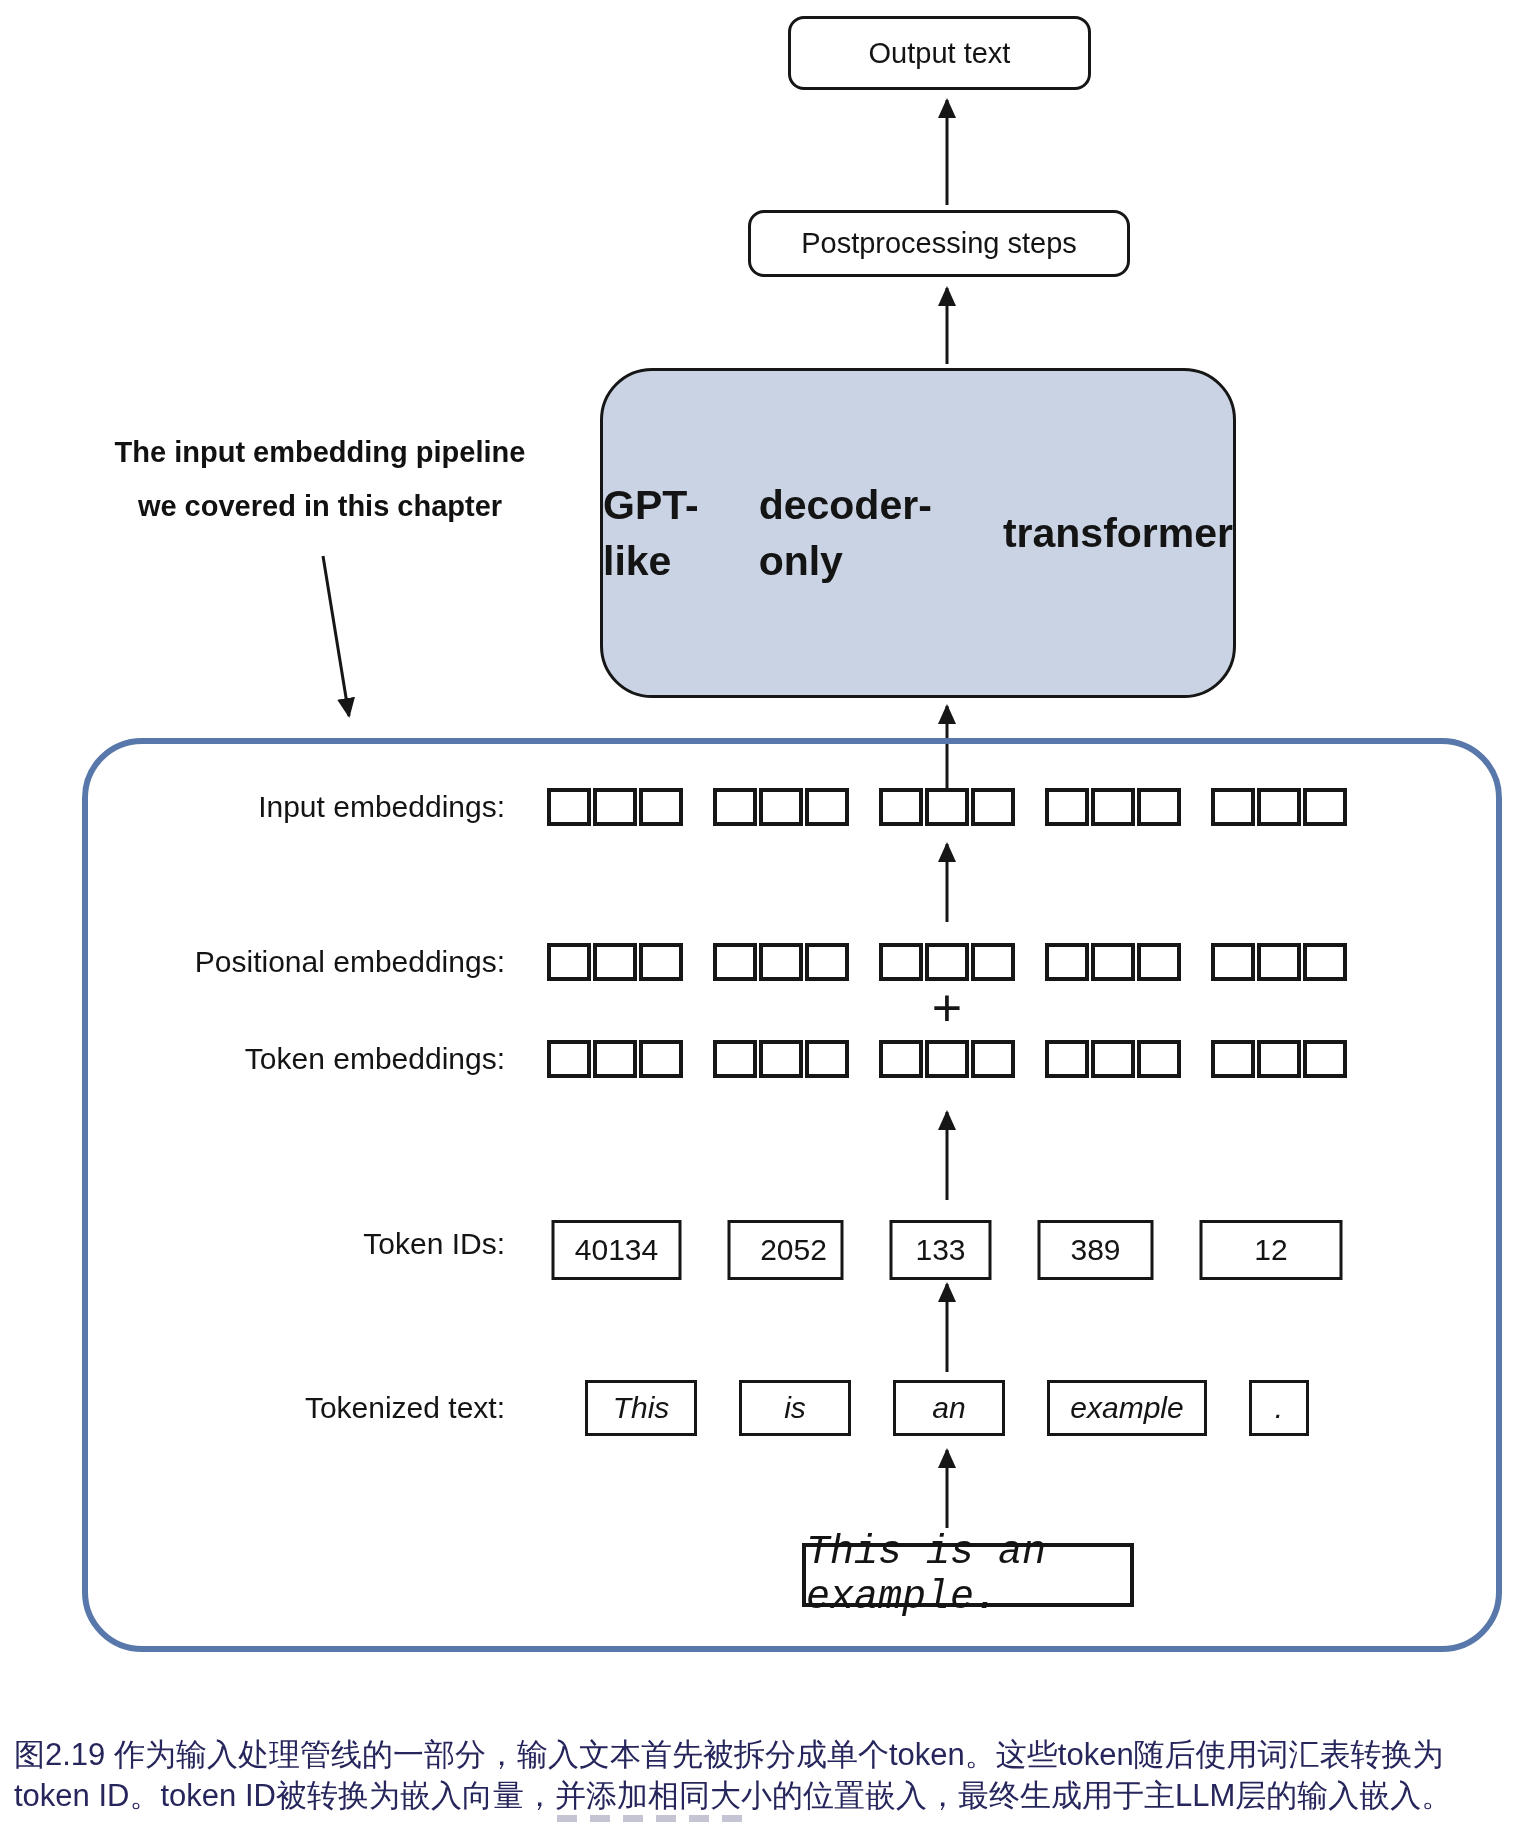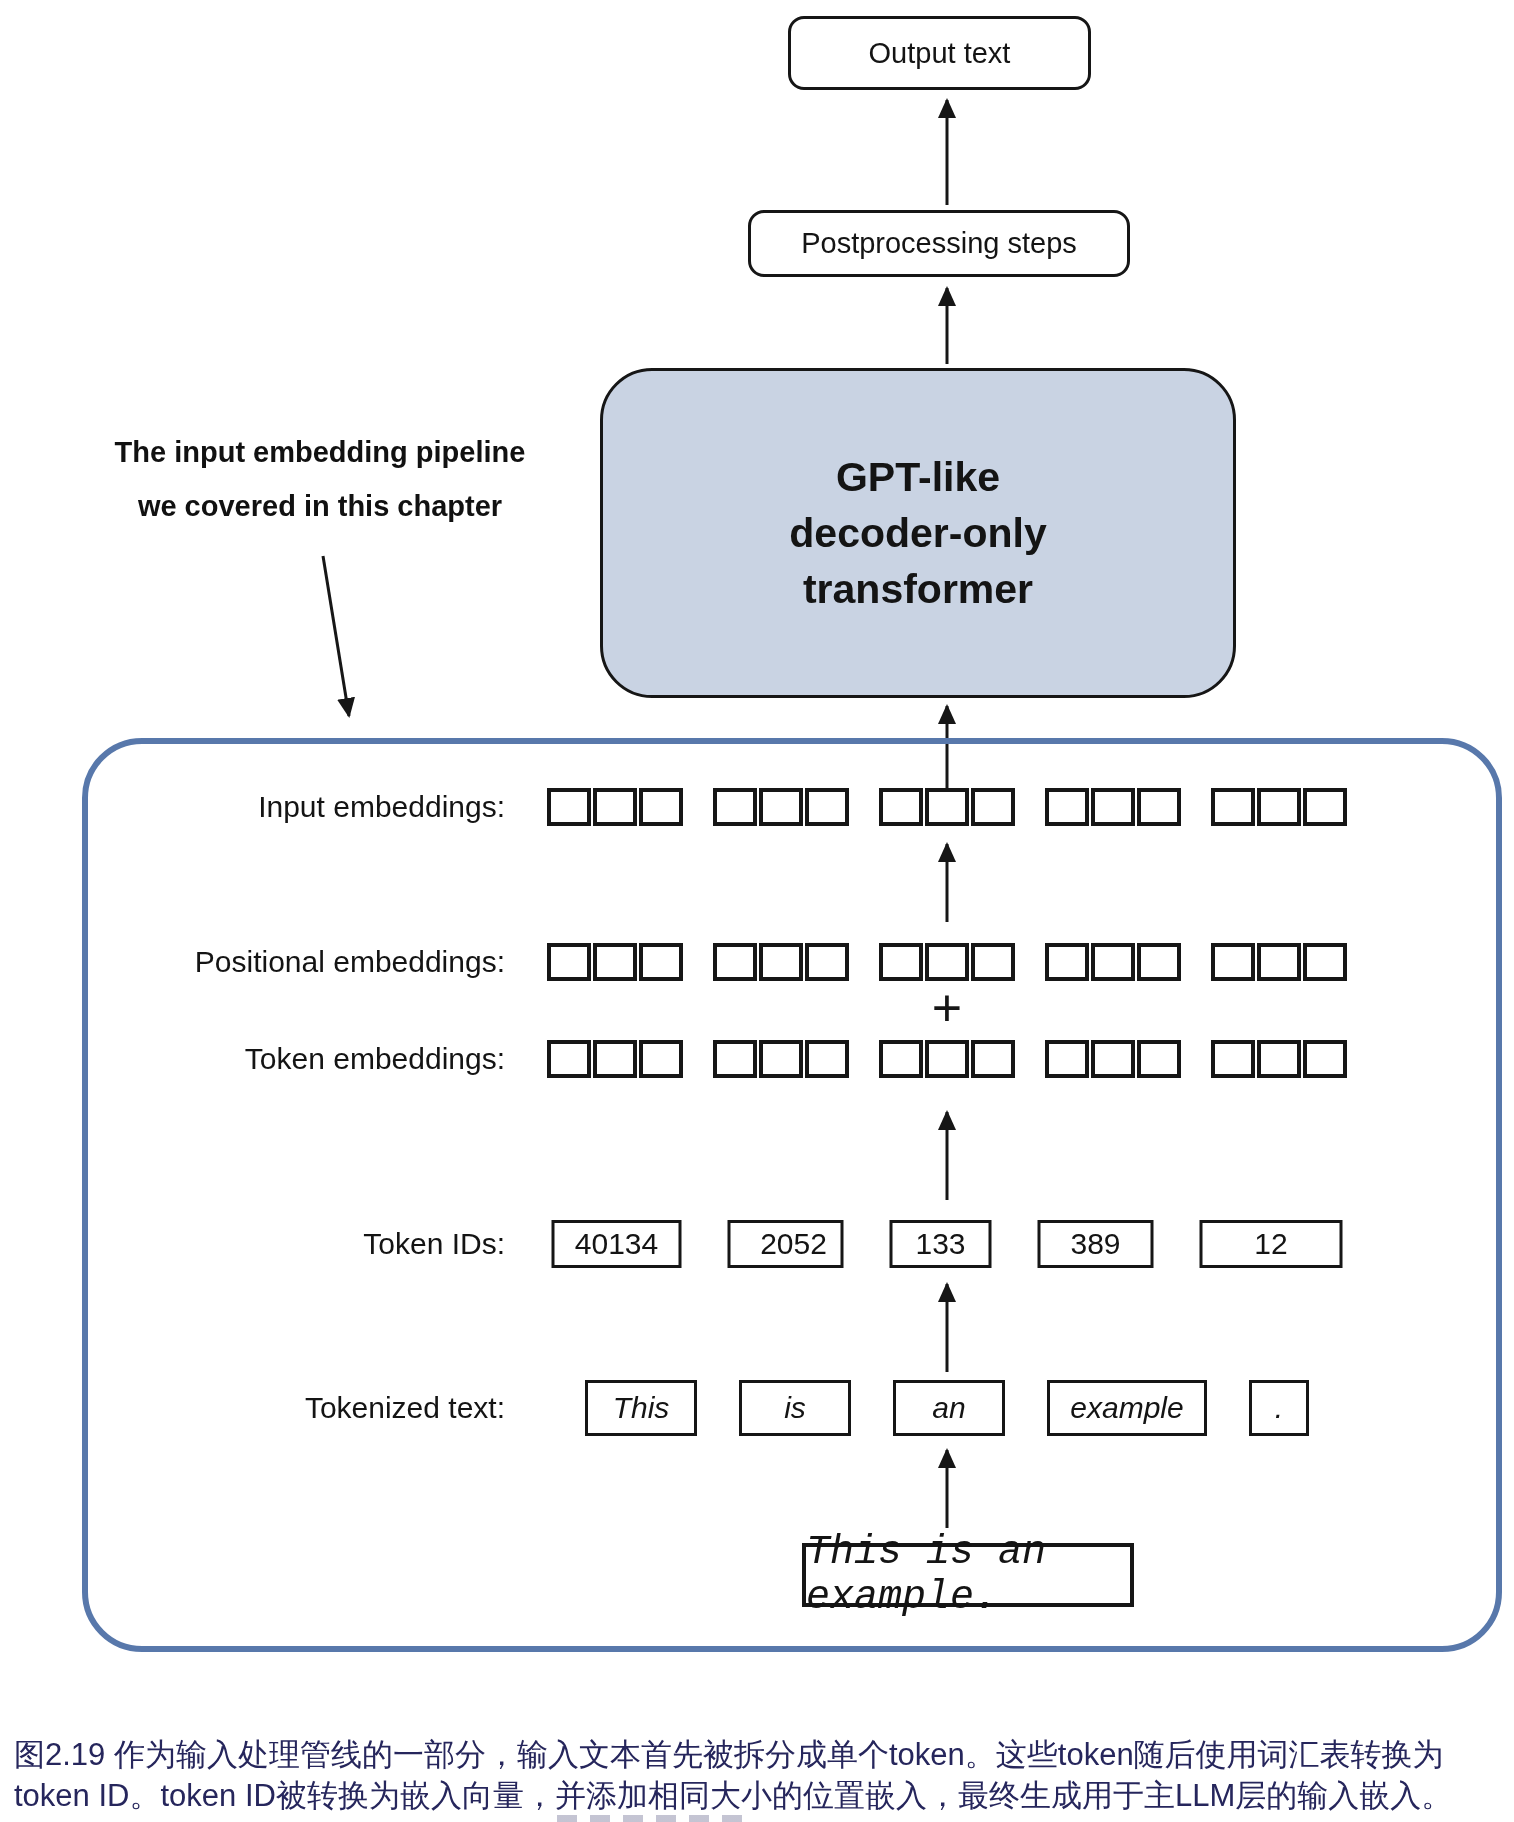--- a/index.html
+++ b/index.html
@@ -21,21 +21,21 @@
     display:flex;align-items:center;justify-content:center;
     font-size:29px;
     color:#141414;
     box-sizing:border-box;
   }
   .gpt-box{
     position:absolute;
     left:600px;top:368px;width:636px;height:330px;
     border:3px solid #161616;
     border-radius:52px;
-    display:flex;flex-direction:column;align-items:center;justify-content:center;
+    display:flex;flex-direction:row;align-items:center;justify-content:center;
     font-size:41px;font-weight:bold;line-height:56px;
     box-sizing:border-box;
   }
   .pipeline-container{
     position:absolute;
     left:82px;top:738px;width:1420px;height:914px;
     border:6px solid #5878ab;
     border-radius:60px;
     box-sizing:border-box;
     background:transparent;
@@ -63,21 +63,21 @@
   }
   .sq-group{display:flex;gap:2px;}
   .sq{width:36px;height:30px;border:4px solid #161616;background:#fff;box-sizing:content-box;}
   .id-row{
     position:absolute;
     left:947px;top:1220px;
     transform:translateX(-50%);
     display:flex;gap:46px;align-items:center;
   }
   .id-box{
-    height:48px;
+    height:60px;
     border:3px solid #161616;
     display:flex;align-items:center;justify-content:center;
     font-size:30px;
     box-sizing:border-box;
     background:#fff;
   }
   .tok-row{
     position:absolute;
     left:947px;top:1380px;
     transform:translateX(-50%);

